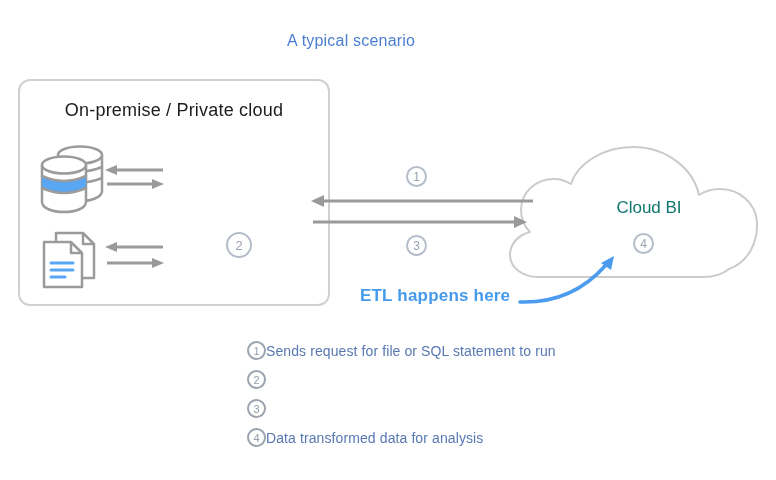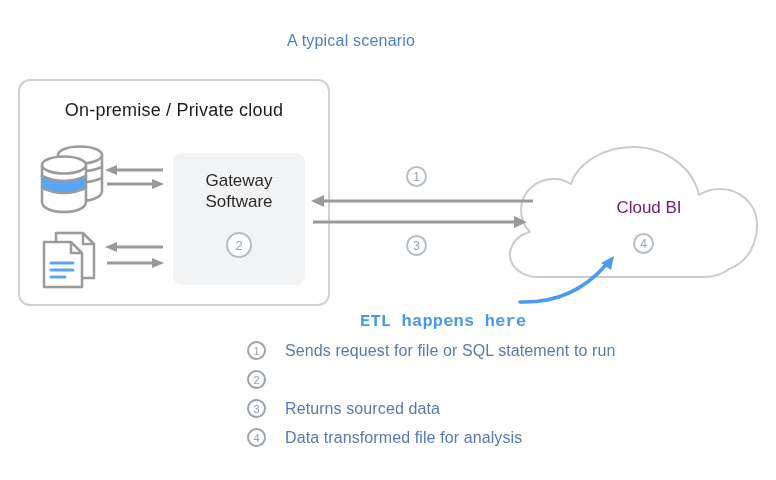--- a/index.html
+++ b/index.html
@@ -33,38 +33,38 @@
     border:2px solid #b4bdc9;color:#98a2ae;background:#ffffff;
     display:flex;align-items:center;justify-content:center;
     font-size:12px;box-sizing:border-box;
   }
   .badge-1{left:406px;top:166px;width:21px;height:21px;}
   .badge-2{left:226px;top:232px;width:26px;height:26px;font-size:13px;}
   .badge-3{left:406px;top:235px;width:21px;height:21px;}
   .badge-4{left:633px;top:233px;width:21px;height:21px;}
   .cloud-label{
     position:absolute;left:599px;top:198px;width:100px;z-index:4;
-    text-align:center;font-size:17px;color:#701a75;
+    text-align:center;font-size:17px;color:#0f766e;
   }
   .etl-label{
-    position:absolute;left:360px;top:312px;z-index:4;
-    font-size:17px;font-weight:700;color:#459aec;letter-spacing:.2px;font-family:Liberation Mono, monospace;
+    position:absolute;left:360px;top:286px;z-index:4;
+    font-size:17px;font-weight:700;color:#459aec;letter-spacing:.2px;
   }
   .legend{
     position:absolute;left:247px;top:341px;z-index:4;
     display:flex;flex-direction:column;gap:10px;
   }
   .legend-row{display:flex;align-items:center;}
   .lbadge{
     width:19px;height:19px;flex:0 0 19px;border-radius:50%;
     border:2px solid #9ca4af;color:#939ca8;background:#ffffff;
     display:flex;align-items:center;justify-content:center;
     font-size:11px;box-sizing:border-box;
   }
-  .ltext{margin-left:19px;font-size:16px;color:#5778b2;letter-spacing:.1px;}
+  .ltext{font-size:14px;color:#5778b2;letter-spacing:.1px;}
 </style>
 </head>
 <body>
 
 <div class="stage">
 
   <div class="title">A typical scenario</div>
 
   <div class="onprem-box">
     <div class="onprem-label">On-premise / Private cloud</div>
@@ -135,44 +135,40 @@
       <line x1="313" y1="222" x2="514" y2="222"></line>
       <polygon points="527,222 514,216 514,228" stroke="none"></polygon>
     </g>
 
     <g>
       <path d="M 520 302 C 552 303 581 293 605 266" fill="none" stroke="#4b9cef" stroke-width="3.5" stroke-linecap="round"></path>
       <polygon points="614,256 611,270 601,263" fill="#4b9cef"></polygon>
     </g>
   </svg>
 
-  <div class="gateway-box">
-    <div class="gateway-label">Gateway Software</div>
-  </div>
 
   <span class="badge badge-1">1</span>
   <span class="badge badge-2">2</span>
   <span class="badge badge-3">3</span>
   <span class="badge badge-4">4</span>
 
   <div class="cloud-label">Cloud BI</div>
 
   <div class="etl-label">ETL happens here</div>
 
   <div class="legend">
     <div class="legend-row">
       <span class="lbadge">1</span>
       <span class="ltext">Sends request for file or SQL statement to run</span>
     </div>
     <div class="legend-row">
       <span class="lbadge">2</span>
     </div>
     <div class="legend-row">
       <span class="lbadge">3</span>
-      <span class="ltext">Returns sourced data</span>
     </div>
     <div class="legend-row">
       <span class="lbadge">4</span>
-      <span class="ltext">Data transformed file for analysis</span>
+      <span class="ltext">Data transformed data for analysis</span>
     </div>
   </div>
 
 </div>
 
 </body></html>

